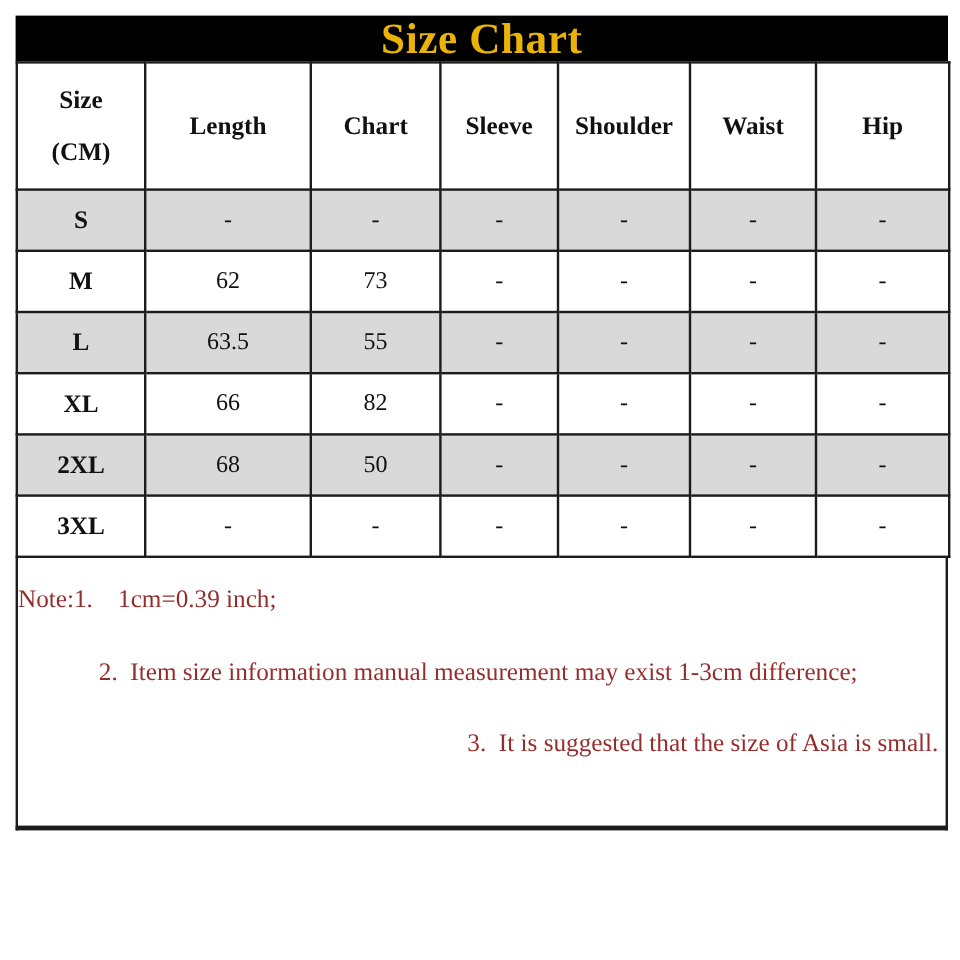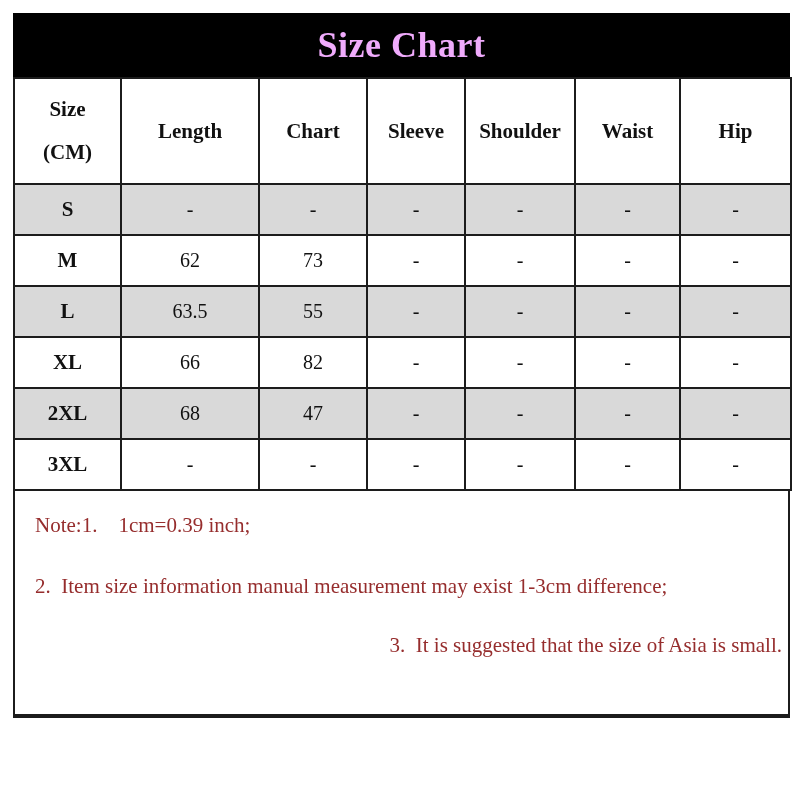--- a/index.html
+++ b/index.html
@@ -11,23 +11,23 @@
     font-family: "Liberation Serif", serif;
     overflow: hidden;
   }
   .chart-frame {
     position: absolute;
     left: 13px;
     top: 13px;
     width: 777px;
   }
   .title-bar {
-    height: 64px;
+    height: 38px;
     background: #000000;
-    color: #f0abfc;
+    color: #eab308;
     display: flex;
     align-items: center;
     justify-content: center;
     font-size: 36px;
     font-weight: bold;
     letter-spacing: 0.5px;
   }
   table.size-table {
     width: 777px;
     table-layout: fixed;
@@ -58,32 +58,32 @@
     font-weight: bold;
     font-size: 21px;
   }
   tr.gray td { background: #d9d9d9; }
   .notes-box {
     height: 205px;
     border-left: 2px solid #1c1c1c;
     border-right: 2px solid #1c1c1c;
     border-bottom: 4px solid #1c1c1c;
     background: #ffffff;
-    padding: 18px 6px 0 20px;
+    padding: 18px 6px 0 0;
     box-sizing: content-box;
   }
   .note-line {
     color: #962d2d;
     font-size: 21px;
     line-height: 1.15;
     white-space: pre-wrap;
     margin: 0;
   }
   .note-line.n1 { margin-top: 4px; }
-  .note-line.n2 { margin-top: 37px; }
+  .note-line.n2 { margin-top: 37px; text-align: center; }
   .note-line.n3 { margin-top: 35px; text-align: right; }
 </style>
 </head>
 <body>
 
 <div class="canvas">
   <div class="chart-frame">
 
     <div class="title-bar">
       <span>Size Chart</span>
@@ -146,21 +146,21 @@
           <td>66</td>
           <td>82</td>
           <td>-</td>
           <td>-</td>
           <td>-</td>
           <td>-</td>
         </tr>
         <tr class="gray">
           <td class="size-label">2XL</td>
           <td>68</td>
-          <td>47</td>
+          <td>50</td>
           <td>-</td>
           <td>-</td>
           <td>-</td>
           <td>-</td>
         </tr>
         <tr>
           <td class="size-label">3XL</td>
           <td>-</td>
           <td>-</td>
           <td>-</td>

